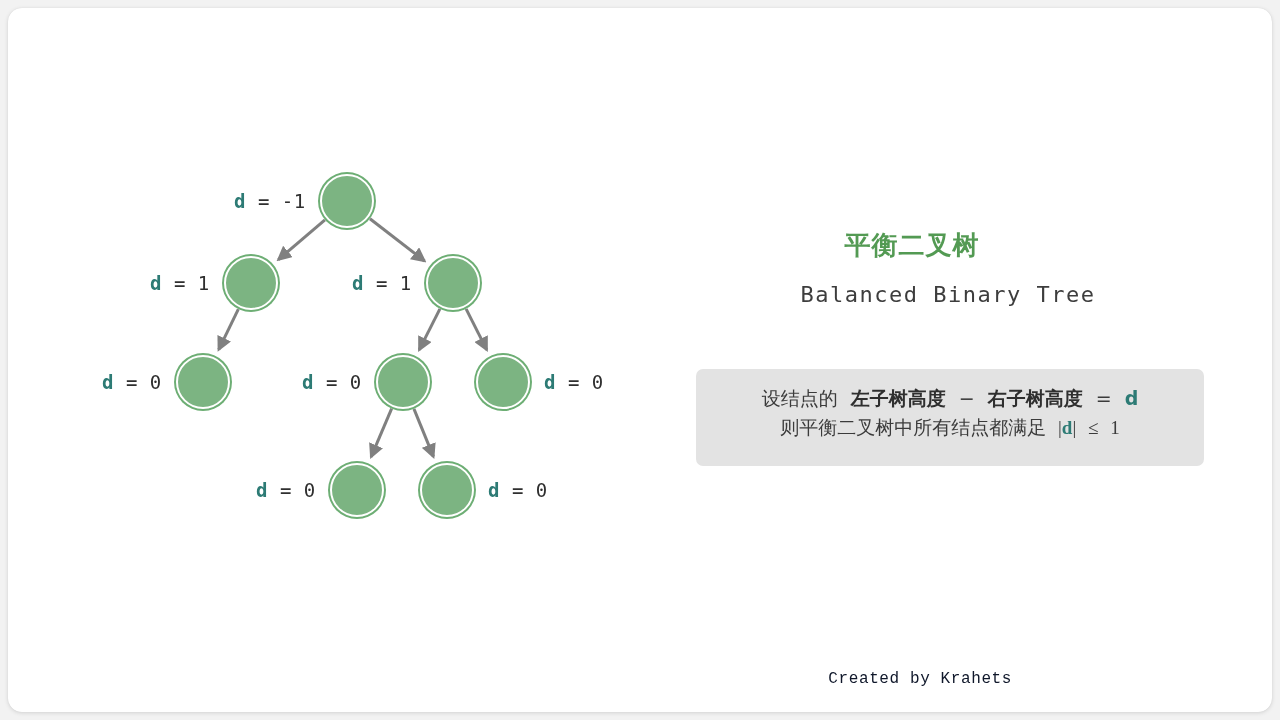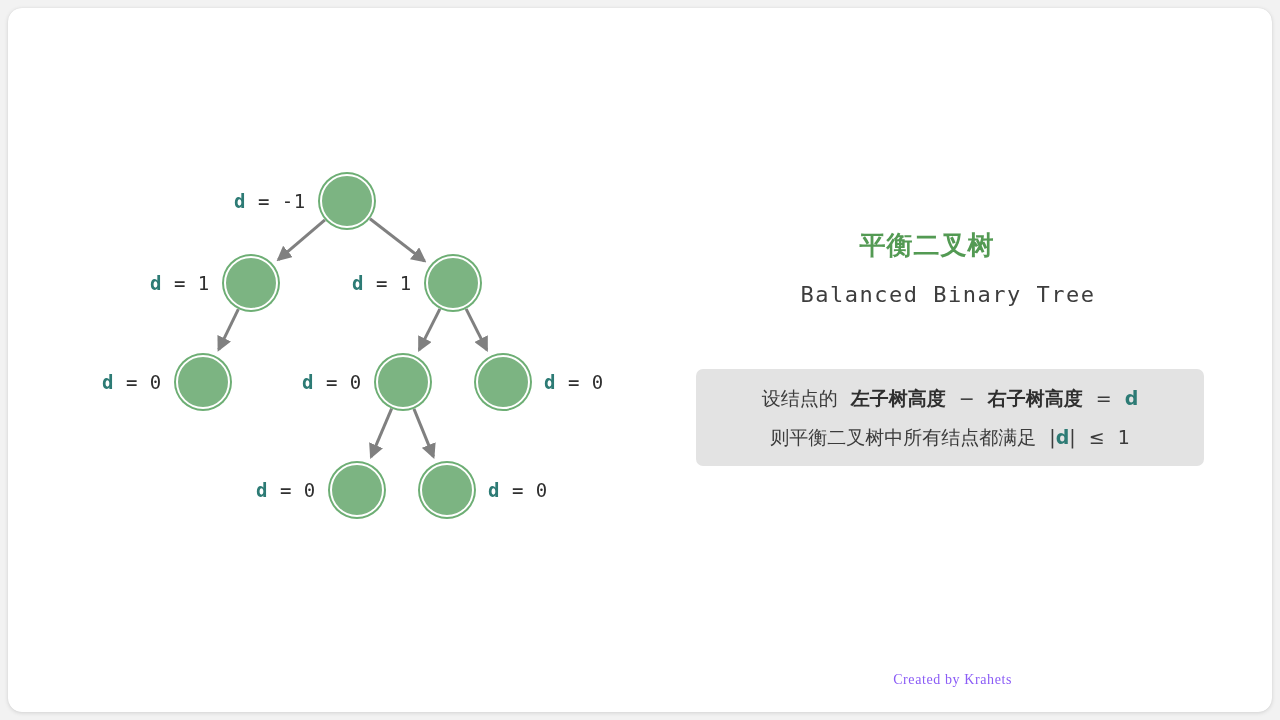--- a/index.html
+++ b/index.html
@@ -54,21 +54,21 @@
     letter-spacing: 0.5px;
   }
   .nlabel .d {
     color: #2d7b75;
     font-weight: bold;
   }
 
   
   .panel-title {
     position: absolute;
-    left: 627px;
+    left: 612px;
     top: 228px;
     width: 600px;
     text-align: center;
     font-family: "DejaVu Sans", sans-serif;
     font-size: 26px;
     font-weight: bold;
     color: #539a53;
     letter-spacing: 1px;
   }
   .panel-subtitle {
@@ -98,32 +98,32 @@
     position: absolute;
     left: 0;
     width: 508px;
     text-align: center;
     font-family: "DejaVu Sans", sans-serif;
     font-size: 19px;
     color: #3b3b3b;
     white-space: nowrap;
   }
   .infoline.l1 { top: 17px; }
-  .infoline.l2 { top: 56px; }
+  .infoline.l2 { top: 46px; font-family: Liberation Serif, serif; }
   .infoline .b { font-weight: bold; color: #2f2f2f; }
   .infoline .d { font-weight: bold; color: #2d7b75; }
   .infoline .sp { display: inline-block; width: 7px; }
 
   .footer {
     position: absolute;
     right: 40px;
     bottom: 32px;
-    font-family: Liberation Serif, serif;
-    font-size: 14px;
-    color: #8b5cf6;
+    font-family: Liberation Mono, monospace;
+    font-size: 16px;
+    color: #0f172a;
     letter-spacing: 0.6px;
   }
 </style>
 </head>
 <body>
 
 <div id="root">
 
   <div class="card"></div>
 

